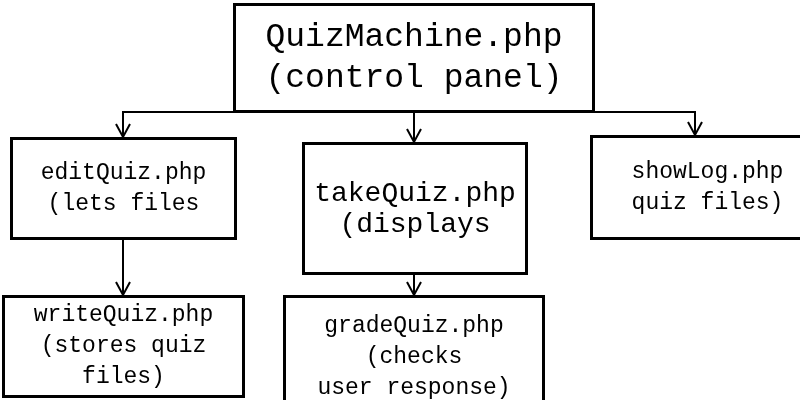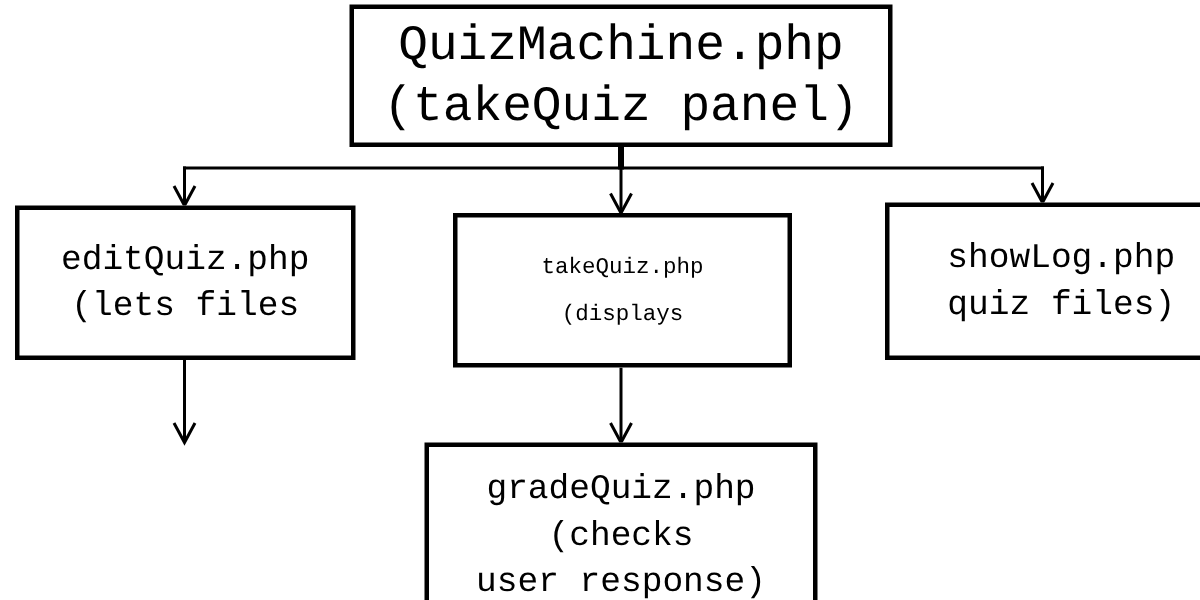--- a/index.html
+++ b/index.html
@@ -23,30 +23,30 @@
     background: #ffffff;
     display: flex;
     flex-direction: column;
     align-items: center;
     justify-content: center;
     text-align: center;
     white-space: pre;
   }
   .node-line { display: block; }
   .node-top {
-    left: 233px; top: 3px; width: 362px; height: 95px;
+    left: 233px; top: 3px; width: 362px; height: 110px;
     font-size: 33px; line-height: 41px;
   }
   .node-editquiz {
     left: 10px; top: 137px; width: 227px; height: 103px;
     font-size: 23px; line-height: 31px; justify-content: center;
   }
   .node-takequiz {
-    left: 302px; top: 142px; width: 226px; height: 103px;
-    font-size: 15px; line-height: 31px;
+    left: 302px; top: 142px; width: 226px; height: 133px;
+    font-size: 28px; line-height: 31px;
   }
   .node-showlog {
     left: 590px; top: 135px; width: 235px; height: 105px;
     font-size: 23px; line-height: 31px;
   }
   .node-writequiz {
     left: 2px; top: 295px; width: 243px; height: 103px;
     font-size: 23px; line-height: 31px;
   }
   .node-gradequiz {
@@ -86,38 +86,43 @@
 
     <line class="edge-stroke" x1="123" y1="240" x2="123" y2="294" stroke-width="2"></line>
     <polyline class="edge-stroke" points="116,282 123,295 130,282" stroke-width="2"></polyline>
 
     <line class="edge-stroke" x1="414" y1="245" x2="414" y2="294" stroke-width="2"></line>
     <polyline class="edge-stroke" points="407,282 414,295 421,282" stroke-width="2"></polyline>
   </svg>
 
   <div class="node node-top">
     <span class="node-line">QuizMachine.php</span>
-    <span class="node-line">(takeQuiz panel)</span>
+    <span class="node-line">(control panel)</span>
   </div>
 
   <div class="node node-editquiz">
     <span class="node-line">editQuiz.php</span>
     <span class="node-line">(lets files</span>
   </div>
 
   <div class="node node-takequiz">
     <span class="node-line">takeQuiz.php</span>
     <span class="node-line">(displays</span>
   </div>
 
   <div class="node node-showlog">
     <span class="node-line">showLog.php</span>
     <span class="node-line">quiz files)</span>
   </div>
 
+  <div class="node node-writequiz">
+    <span class="node-line">writeQuiz.php</span>
+    <span class="node-line">(stores quiz</span>
+    <span class="node-line">files)</span>
+  </div>
 
   <div class="node node-gradequiz">
     <span class="node-line">gradeQuiz.php</span>
     <span class="node-line">(checks</span>
     <span class="node-line">user response)</span>
   </div>
 
 </div>
 
 </body></html>

